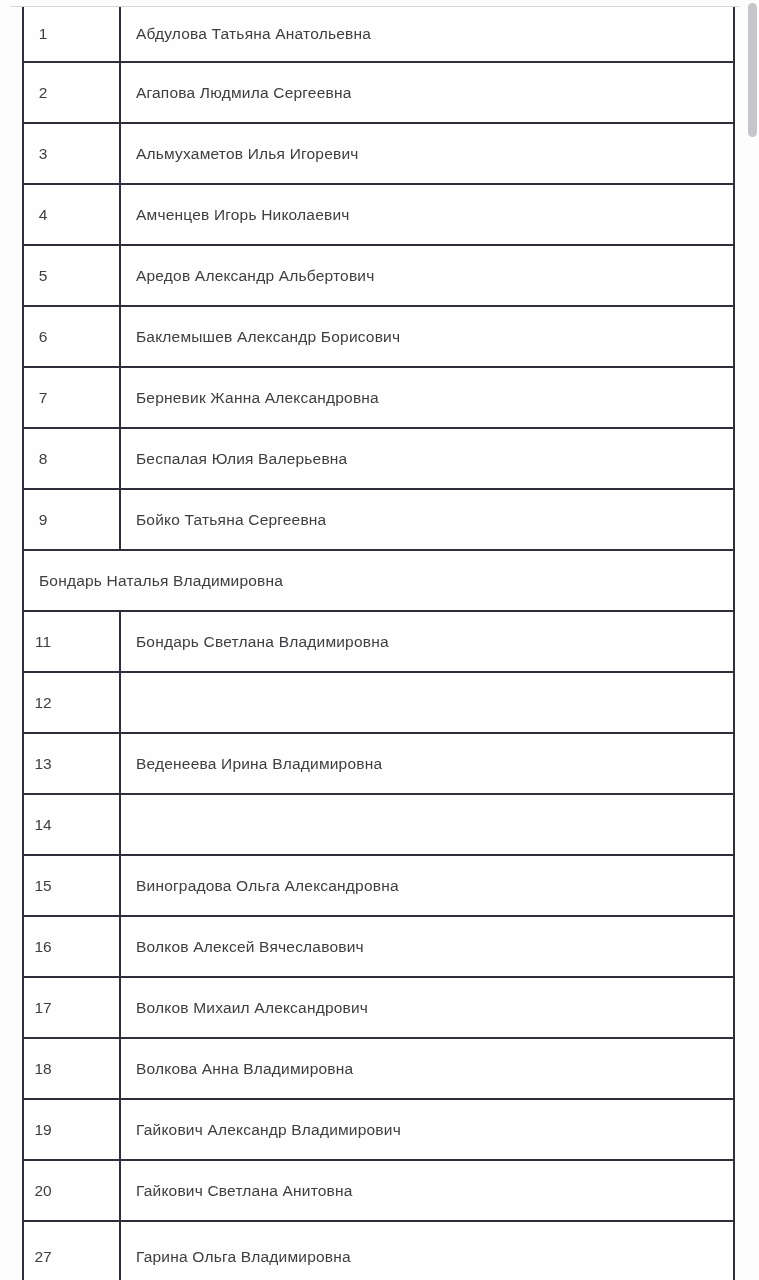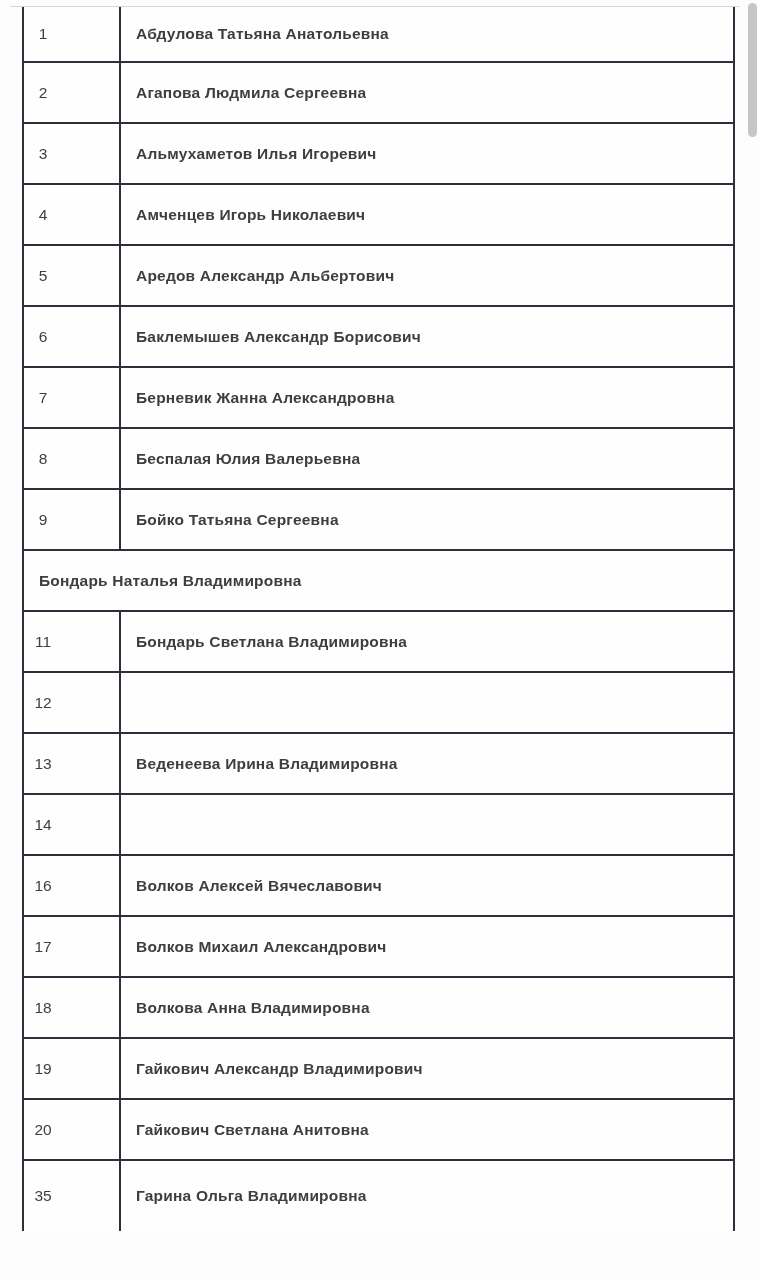--- a/index.html
+++ b/index.html
@@ -65,21 +65,20 @@
     align-items: center;
     padding-left: 15px;
     box-sizing: border-box;
   }
   .name-text {
     font-size: 15.5px;
     color: #3e3e42;
     letter-spacing: 0.2px;
     white-space: nowrap;
     overflow: hidden;
-    font-weight: bold;
   }
   .scrollbar-thumb {
     position: absolute;
     right: 2px;
     top: 3px;
     width: 9px;
     height: 134px;
     background: #c5c6c9;
     border-radius: 5px;
   }
@@ -190,20 +189,28 @@
           <span class="name-text">Веденеева Ирина Владимировна</span>
         </div>
       </div>
       <div class="t-row">
         <div class="cell-num">
           <span class="num-box">14</span>
         </div>
       </div>
       <div class="t-row">
         <div class="cell-num">
+          <span class="num-box">15</span>
+        </div>
+        <div class="cell-name">
+          <span class="name-text">Виноградова Ольга Александровна</span>
+        </div>
+      </div>
+      <div class="t-row">
+        <div class="cell-num">
           <span class="num-box">16</span>
         </div>
         <div class="cell-name">
           <span class="name-text">Волков Алексей Вячеславович</span>
         </div>
       </div>
       <div class="t-row">
         <div class="cell-num">
           <span class="num-box">17</span>
         </div>
@@ -230,21 +237,21 @@
       <div class="t-row">
         <div class="cell-num">
           <span class="num-box">20</span>
         </div>
         <div class="cell-name">
           <span class="name-text">Гайкович Светлана Анитовна</span>
         </div>
       </div>
       <div class="t-row last">
         <div class="cell-num">
-          <span class="num-box">35</span>
+          <span class="num-box">27</span>
         </div>
         <div class="cell-name">
           <span class="name-text">Гарина Ольга Владимировна</span>
         </div>
       </div>
     </div>
 
   <div class="scrollbar-thumb"></div>
 </div>
 

